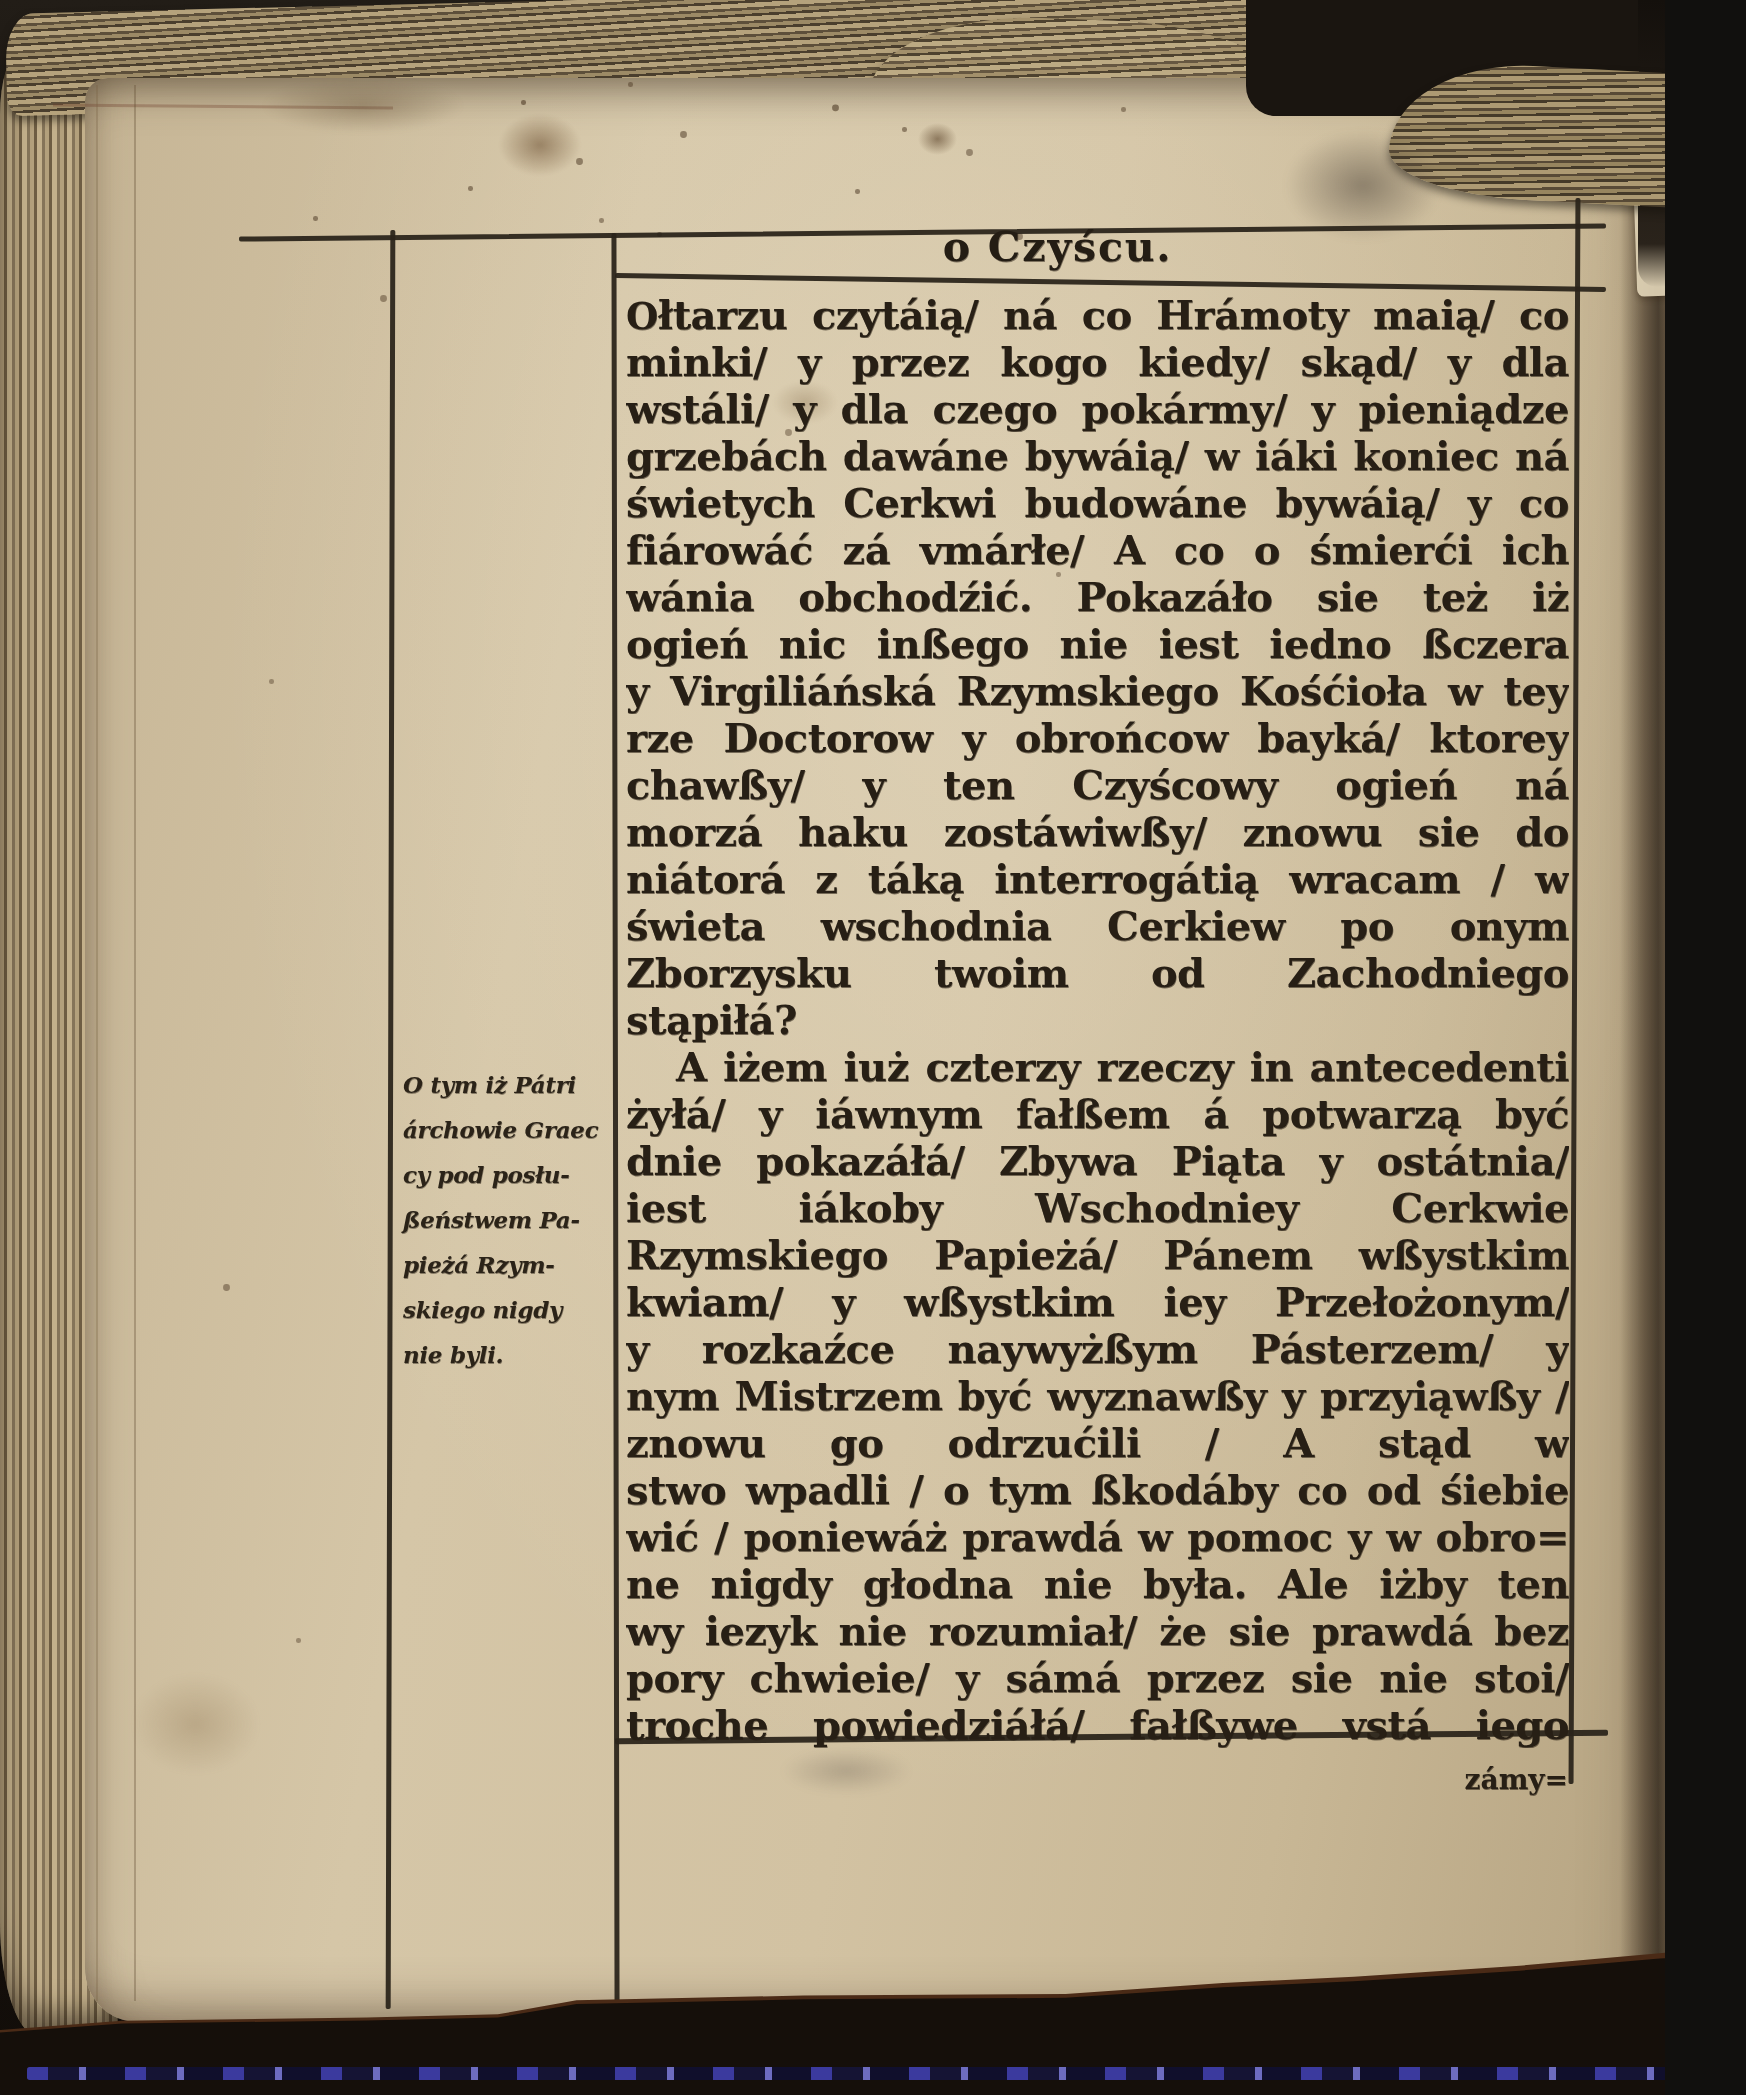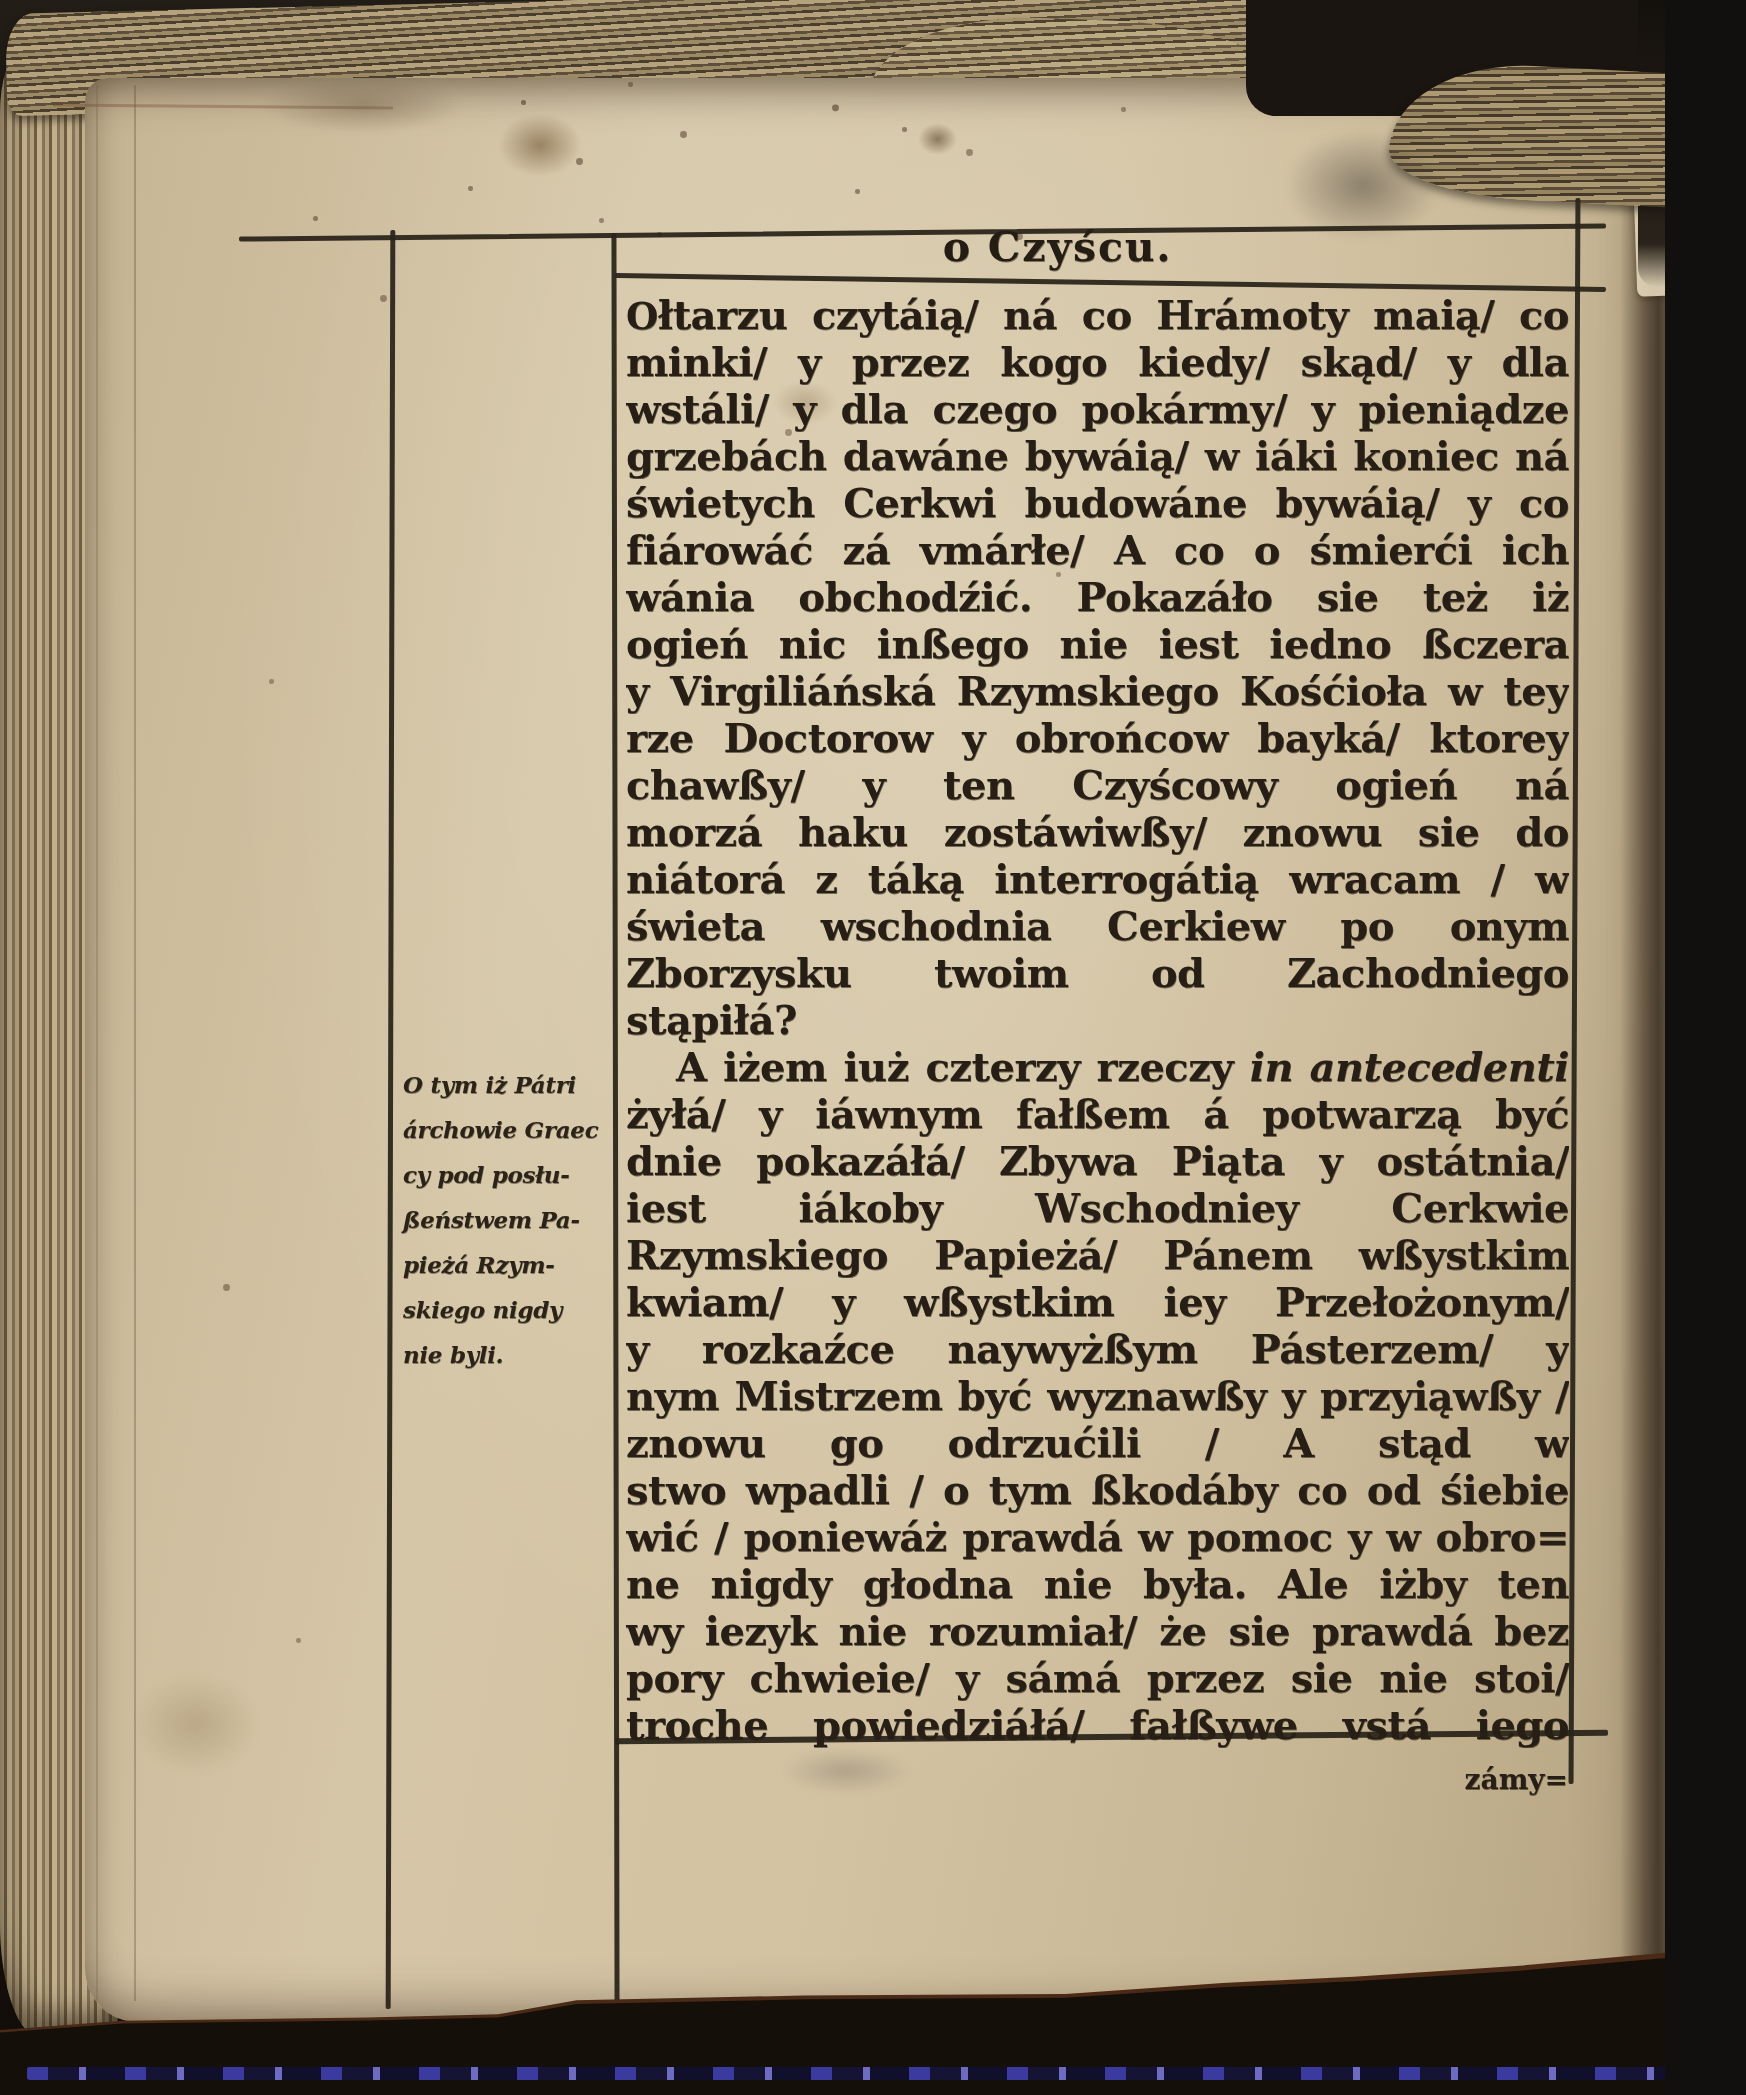--- a/index.html
+++ b/index.html
@@ -68,21 +68,21 @@
     padding-right:77px;box-sizing:border-box;text-align:center;
     font-size:41px;font-weight:bold;letter-spacing:1.8px;color:#241d14;
     text-shadow:0.6px 0.8px 0.6px rgba(35,25,15,.5);}
   .body-text{left:626px;top:291px;width:943px;z-index:7;color:#271f15;}
   .body-line{font-size:40px;font-weight:bold;line-height:47px;height:47px;
     letter-spacing:-0.5px;word-spacing:1.8px;white-space:normal;
     text-align:justify;text-align-last:justify;overflow:hidden;
     text-shadow:0.5px 0.7px 0.5px rgba(35,25,15,.55);}
   .body-line.noj{text-align-last:left;}
   .body-line.ind{text-indent:50px;}
-  .body-line .lat{font-style:italic;font-weight:600;}
+  .body-line .lat{font-weight:600;}
   .body-text .body-line:first-child::first-letter{font-size:37px;}
   .margin-note{left:403px;top:1062px;width:216px;z-index:7;color:#2b2318;}
   .margin-line{font-style:italic;font-weight:600;font-size:23px;line-height:45px;height:45px;
     letter-spacing:-0.3px;text-shadow:0.4px 0.5px 0.4px rgba(40,30,20,.45);}
   .catchword{left:1069px;top:1763px;width:499px;z-index:7;text-align:right;
     font-size:28px;font-weight:bold;color:#271f15;
     text-shadow:0.5px 0.7px 0.5px rgba(35,25,15,.55);}
   .fragments{left:1713px;top:267px;width:34px;z-index:7;color:#2a231a;overflow:hidden;height:1515px;}
   .frag-line{font-size:29px;font-weight:bold;line-height:47px;height:47px;letter-spacing:-0.9px;
     text-shadow:0.4px 0.6px 0.4px rgba(35,25,15,.5);}

